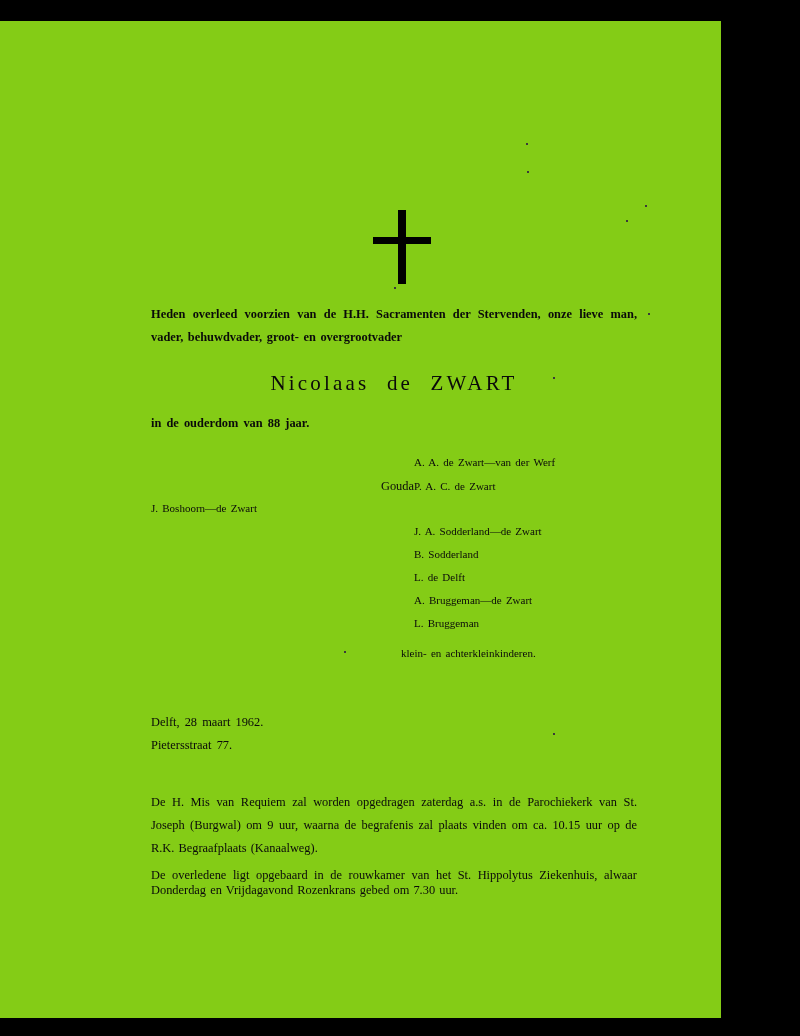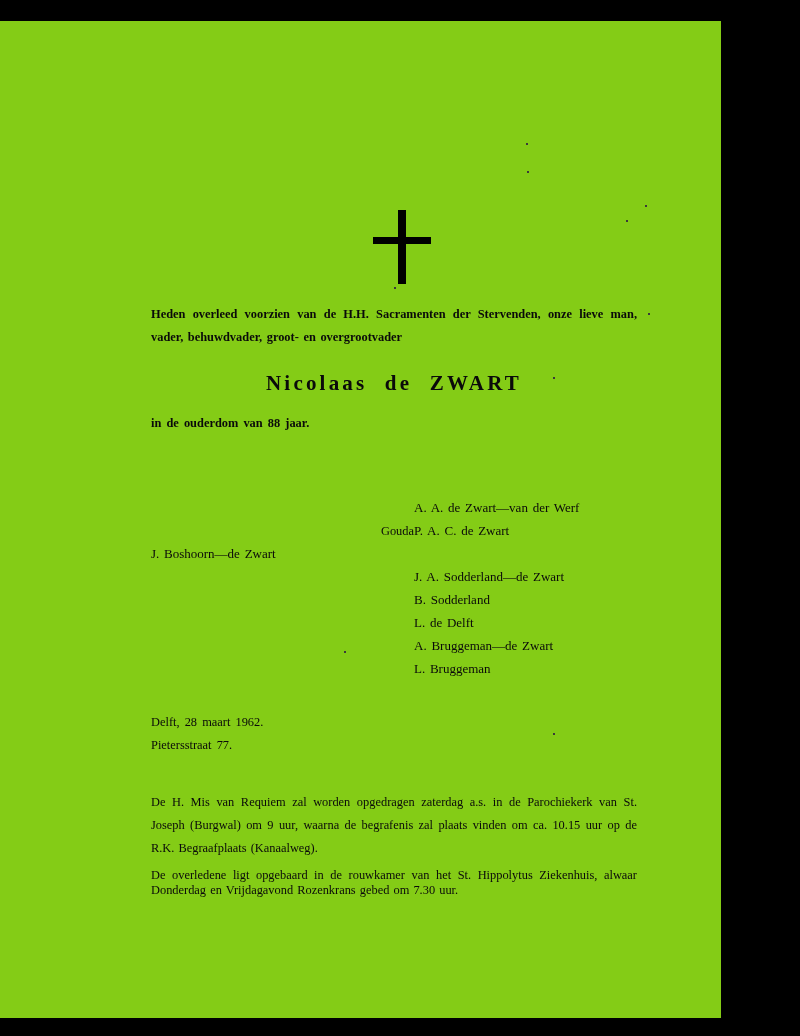--- a/index.html
+++ b/index.html
@@ -80,21 +80,21 @@
   }
 
   #deceased-name {
     left: 151px;
     top: 350px;
     width: 486px;
     text-align: center;
     font-size: 21px;
     letter-spacing: 3.2px;
     word-spacing: 9px;
-    font-weight: 700;
+    font-weight: 400;
   }
 
   #age-line {
     left: 151px;
     top: 395px;
     font-size: 12.4px;
     word-spacing: 2px;
     font-weight: 600;
     font-family: Liberation Serif, serif;
   }
@@ -114,24 +114,23 @@
   #survivors .place {
     width: 263px;
     text-align: right;
     box-sizing: border-box;
     font-size: 12.4px;
     word-spacing: 1px;
     color: #0a0a0a;
   }
   #survivors .person {
     flex: 1;
-    font-size: 13px;
+    font-size: 11px;
     word-spacing: 1.5px;
     color: #0a0a0a;
-    margin-top: 44px;
   }
   #survivors .row.grandchildren {
     margin-top: 7px;
   }
   #survivors .row.grandchildren .place {
     width: 250px;
   }
 
   
   #place-date {
@@ -226,20 +225,24 @@
       <span class="person">L. de Delft</span>
     </div>
     <div class="row">
       <span class="place"></span>
       <span class="person">A. Bruggeman—de Zwart</span>
     </div>
     <div class="row">
       <span class="place"></span>
       <span class="person">L. Bruggeman</span>
     </div>
+    <div class="row grandchildren">
+      <span class="place"></span>
+      <span class="person">klein- en achterkleinkinderen.</span>
+    </div>
   </div>
 
   <div class="txt" id="place-date">
     <div>Delft, 28 maart 1962.</div>
     <div>Pietersstraat 77.</div>
   </div>
 
   <div class="txt" id="mass-paragraph">De H. Mis van Requiem zal worden opgedragen zaterdag a.s. in de Parochiekerk van St. Joseph (Burgwal) om 9 uur, waarna de begrafenis zal plaats vinden om ca. 10.15 uur op de R.K. Begraafplaats (Kanaalweg).</div>
 
   <div class="txt" id="wake-paragraph">De overledene ligt opgebaard in de rouwkamer van het St. Hippolytus Ziekenhuis, alwaar Donderdag en Vrijdagavond Rozenkrans gebed om 7.30 uur.</div>

